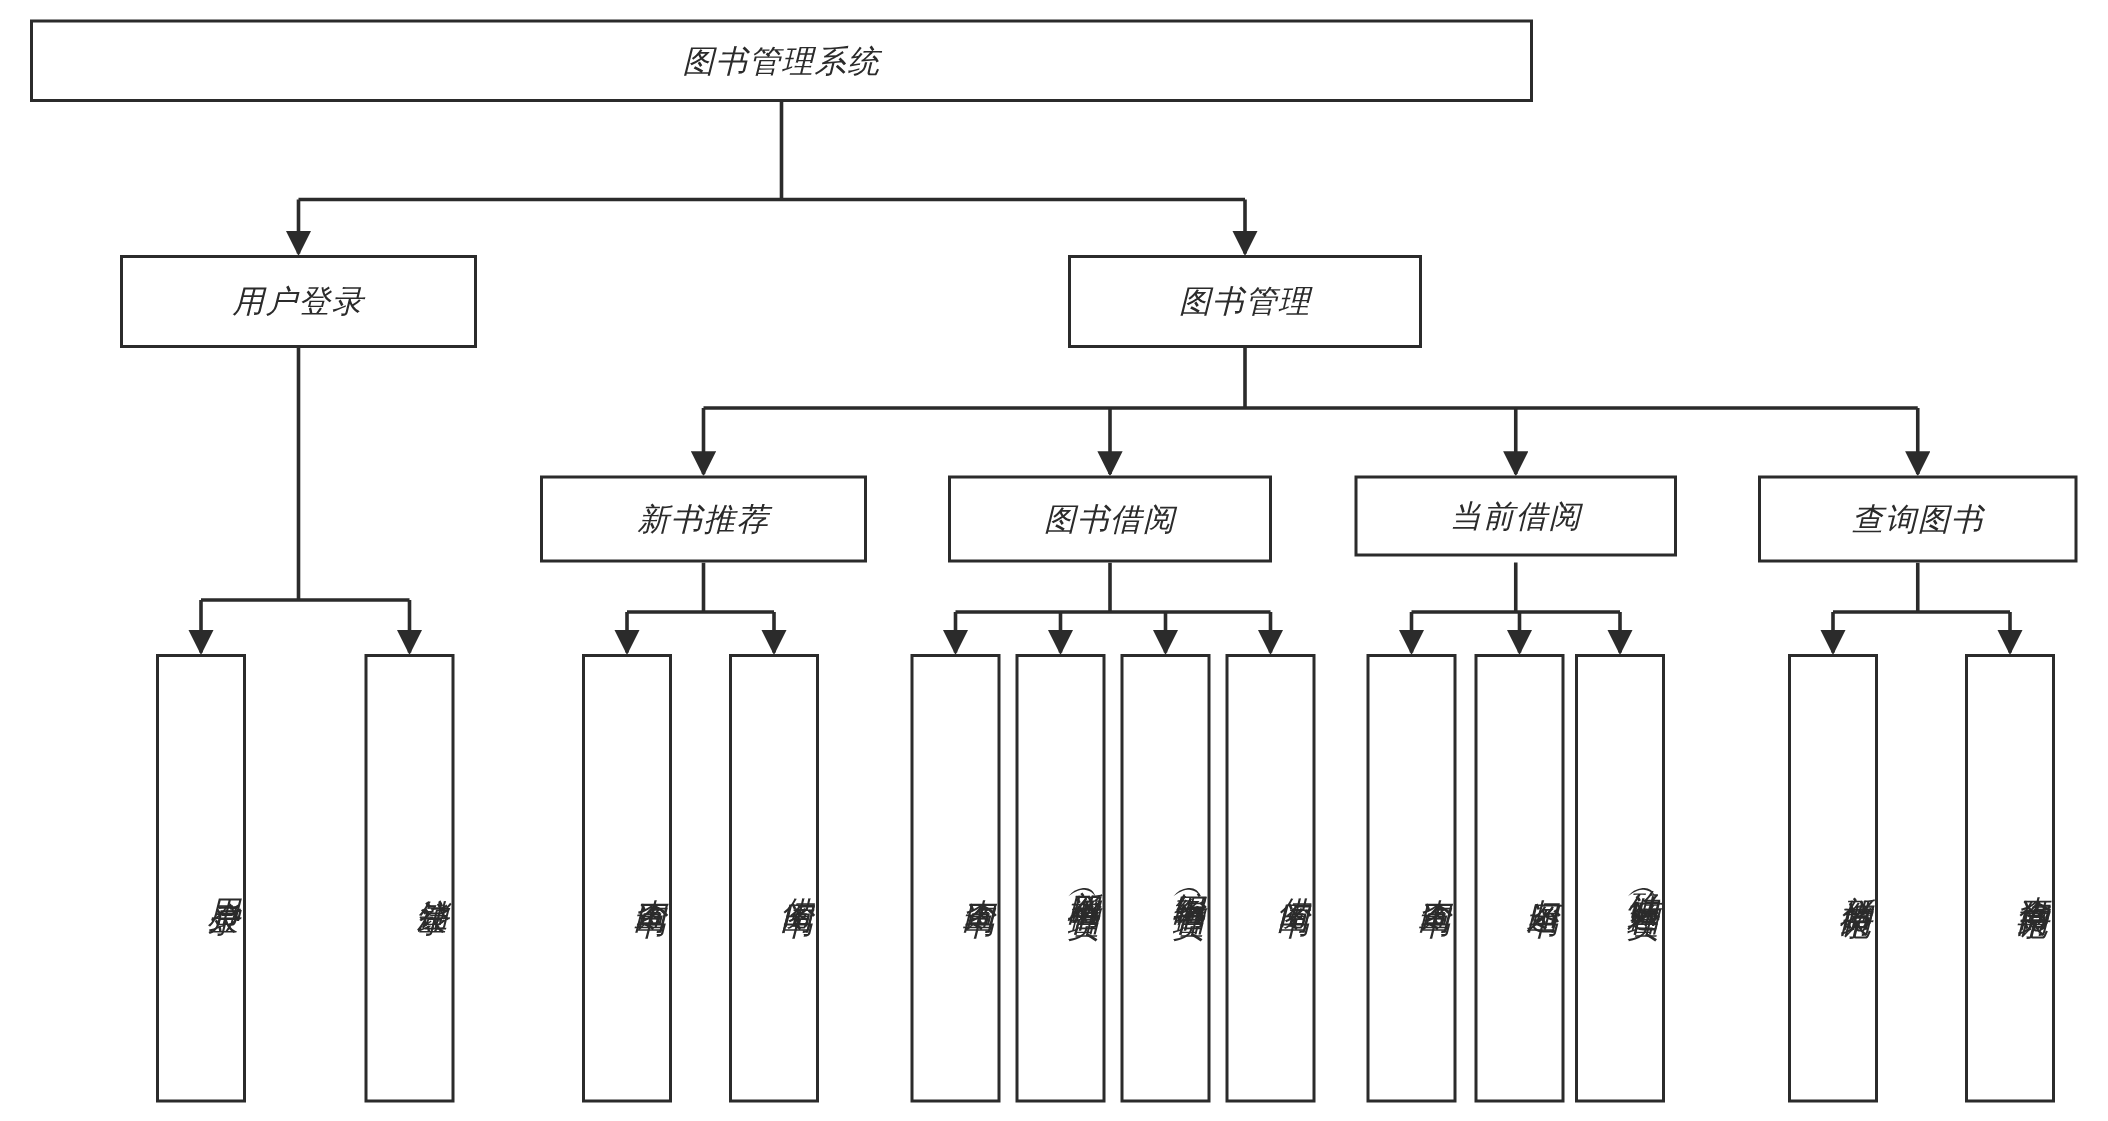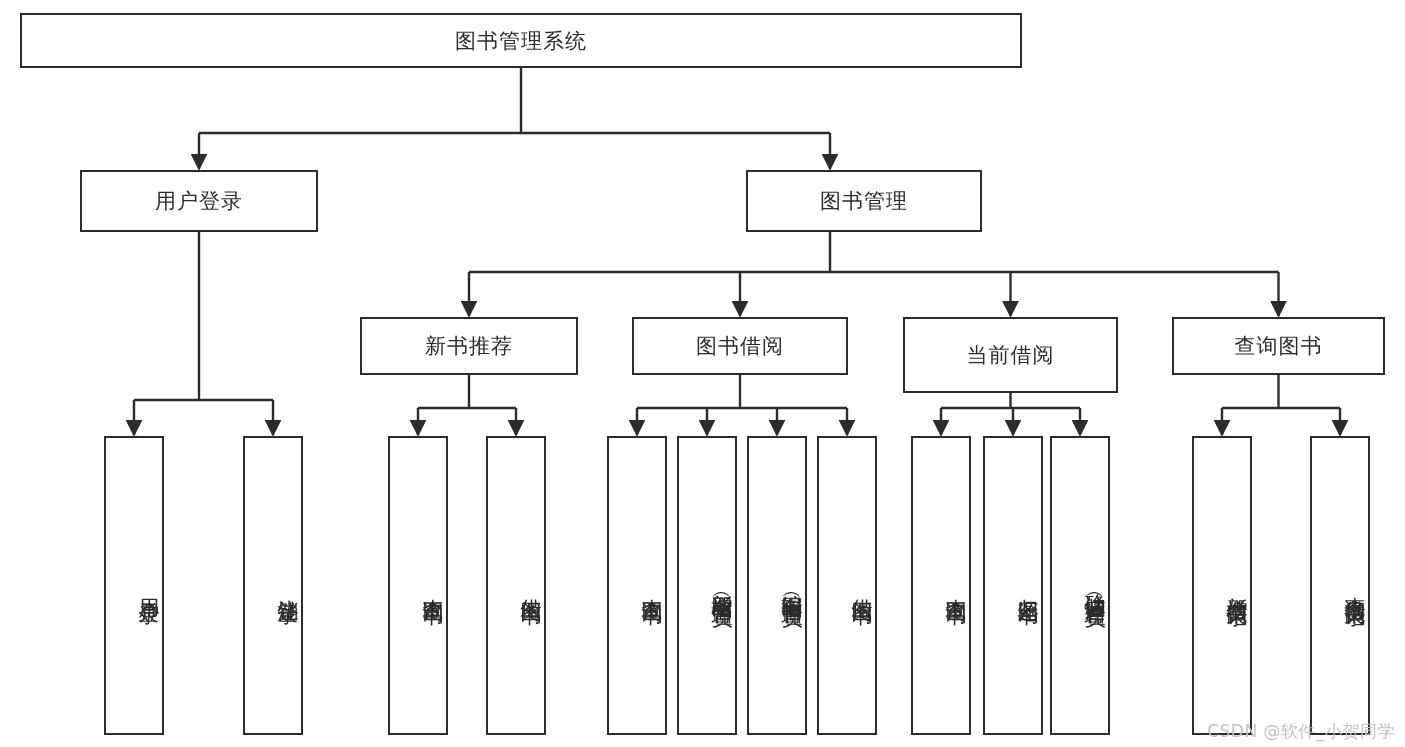--- a/index.html
+++ b/index.html
@@ -2,21 +2,21 @@
 <html><head>
 <meta charset="utf-8">
 <style>
   html,body{margin:0;padding:0;background:#fff;}
   body{width:1405px;height:747px;overflow:hidden;
        font-family:"DejaVu Sans","Liberation Sans",sans-serif;}
   #stage{position:relative;width:1405px;height:747px;background:#fff;}
   #wires{position:absolute;inset:0;width:1405px;height:747px;}
   .node{position:absolute;box-sizing:border-box;background:#fff;
         border:2px solid #2b2b2b;display:flex;align-items:center;
-        justify-content:center;color:#2b2b2b;}
+        justify-content:center;color:#2b2b2b;font-style:italic;}
   .node.h{font-size:21px;letter-spacing:1px;}
   .node.v{writing-mode:vertical-rl;text-orientation:upright;
           font-size:21px;line-height:1.28;letter-spacing:2px;
           padding:10px 0;align-items:flex-start;justify-content:center;}
   .node.v span{display:block;}
   .wm{position:absolute;right:10px;bottom:4px;font-size:17px;
       color:#c2c2c2;letter-spacing:.5px;white-space:nowrap;}
 </style>
 </head>
 <body>
@@ -64,30 +64,30 @@
         <path d="M 1340 408 L 1340 435" marker-end="url(#ar)"></path>
       </g>
   </svg>
   <div id="nodes">
       <div class="node h" style="left: 20px; top: 13px; width: 1002px; height: 55px;">
         <span>图书管理系统</span>
       </div>
       <div class="node h" style="left: 80px; top: 170px; width: 238px; height: 62px;">
         <span>用户登录</span>
       </div>
-      <div class="node h" style="left: 746px; top: 170px; width: 236px; height: 62px;">
+      <div class="node h" style="left: 712px; top: 170px; width: 236px; height: 62px;">
         <span>图书管理</span>
       </div>
       <div class="node h" style="left: 360px; top: 317px; width: 218px; height: 58px;">
         <span>新书推荐</span>
       </div>
       <div class="node h" style="left: 632px; top: 317px; width: 216px; height: 58px; justify-content: center;">
         <span>图书借阅</span>
       </div>
-      <div class="node h" style="left: 903px; top: 317px; width: 215px; height: 76px;">
+      <div class="node h" style="left: 903px; top: 317px; width: 215px; height: 54px;">
         <span>当前借阅</span>
       </div>
       <div class="node h" style="left: 1172px; top: 317px; width: 213px; height: 58px;">
         <span>查询图书</span>
       </div>
       <div class="node v" style="left: 104px; top: 436px; width: 60px; height: 299px;">
         <span>用户登录</span>
       </div>
       <div class="node v" style="left: 243px; top: 436px; width: 60px; height: 299px;">
         <span>注销登录</span>
@@ -119,14 +119,13 @@
       <div class="node v" style="left: 1050px; top: 436px; width: 60px; height: 299px;">
         <span>确认归还（管理员）</span>
       </div>
       <div class="node v" style="left: 1192px; top: 436px; width: 60px; height: 299px;">
         <span>新增借阅记录</span>
       </div>
       <div class="node v" style="left: 1310px; top: 436px; width: 60px; height: 299px;">
         <span>查询借阅记录</span>
       </div>
     </div>
-  <div class="wm">CSDN @软件_小贺同学</div>
 </div>
 
 </body></html>

